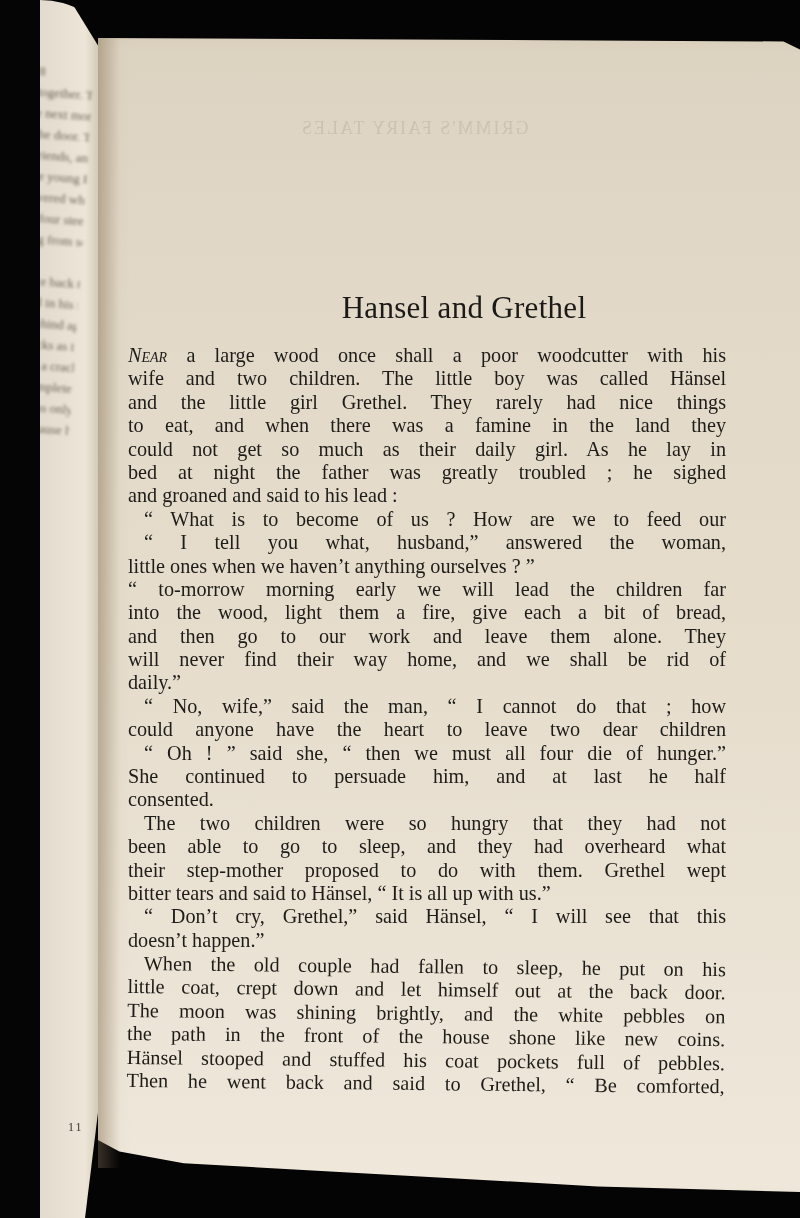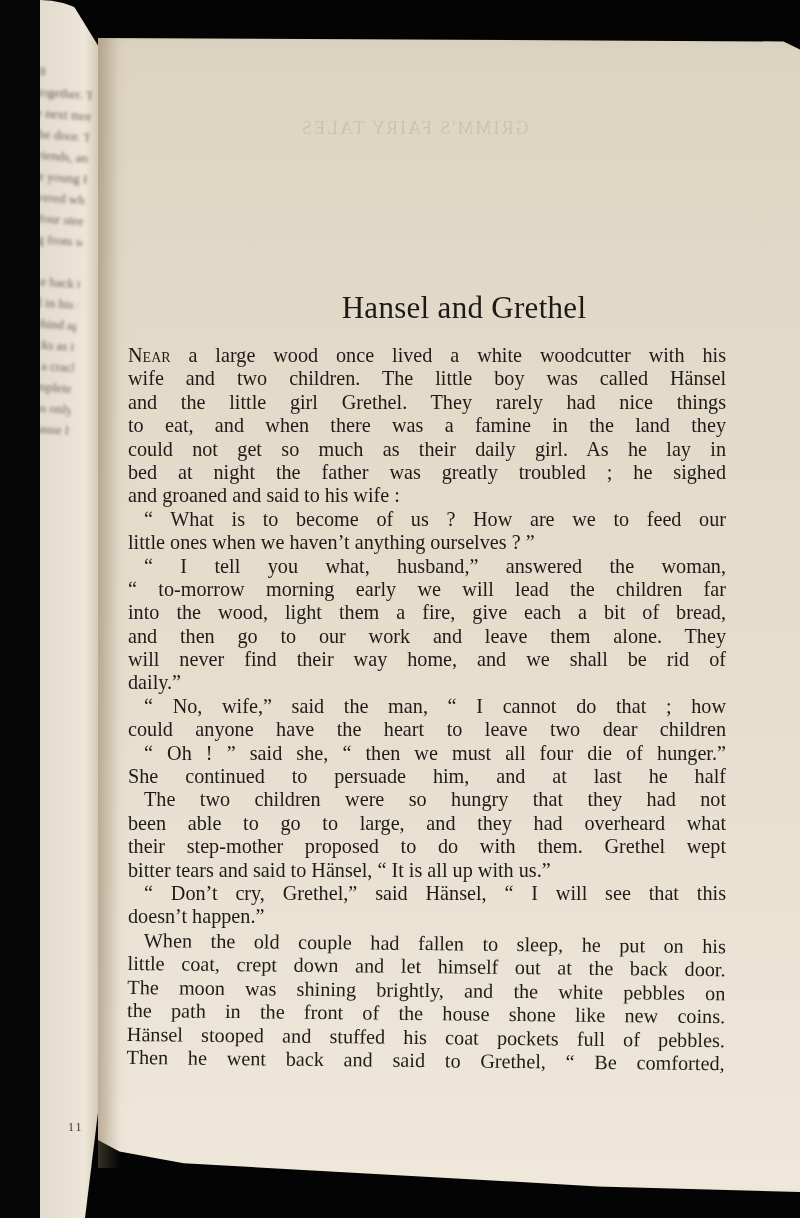--- a/index.html
+++ b/index.html
@@ -108,20 +108,21 @@
       height: 23.4px;
     }
     .line.last {
       text-align-last: left;
     }
     .line.indent {
       padding-left: 16px;
     }
     .smallcaps {
       font-variant: small-caps;
+      font-style: italic;
     }
     .folio {
       position: absolute;
       left: 0;
       width: 800px;
       top: 1120px;
       font-family: "Liberation Serif", serif;
       font-size: 12px;
       letter-spacing: 2px;
       color: #3a362f;
@@ -163,41 +164,42 @@
   </div>
 
   <div class="page"></div>
   <div class="gutter-shade"></div>
 
   <div class="bleed-through">GRIMM'S FAIRY TALES</div>
 
   <h1 class="title" style="margin:0;font-weight:normal;">Hansel and Grethel</h1>
 
   <div class="body-text">
-    <span class="line"><span class="smallcaps">Near</span><span> a large wood once lived a white woodcutter with his</span></span>
+    <span class="line"><span class="smallcaps">Near</span><span> a large wood once shall a poor woodcutter with his</span></span>
     <span class="line">wife and two children.  The little boy was called Hänsel</span>
     <span class="line">and the little girl Grethel.  They rarely had nice things</span>
     <span class="line">to eat, and when there was a famine in the land they</span>
     <span class="line">could not get so much as their daily girl.  As he lay in</span>
     <span class="line">bed at night the father was greatly troubled ; he sighed</span>
-    <span class="line last">and groaned and said to his wife :</span>
+    <span class="line last">and groaned and said to his lead :</span>
     <span class="line indent">“ What is to become of us ?  How are we to feed our</span>
+    <span class="line indent">“ I tell you what, husband,” answered the woman,</span>
     <span class="line last">little ones when we haven’t anything ourselves ? ”</span>
-    <span class="line indent">“ I tell you what, husband,” answered the woman,</span>
     <span class="line">“ to-morrow morning early we will lead the children far</span>
     <span class="line">into the wood, light them a fire, give each a bit of bread,</span>
     <span class="line">and then go to our work and leave them alone.  They</span>
     <span class="line">will never find their way home, and we shall be rid of</span>
     <span class="line last">daily.”</span>
     <span class="line indent">“ No, wife,” said the man, “ I cannot do that ; how</span>
     <span class="line">could anyone have the heart to leave two dear children</span>
     <span class="line indent">“ Oh ! ” said she, “ then we must all four die of hunger.”</span>
     <span class="line">She continued to persuade him, and at last he half</span>
+    <span class="line last">consented.</span>
     <span class="line indent">The two children were so hungry that they had not</span>
-    <span class="line">been able to go to large, and they had overheard what</span>
+    <span class="line">been able to go to sleep, and they had overheard what</span>
     <span class="line">their step-mother proposed to do with them.  Grethel wept</span>
     <span class="line last">bitter tears and said to Hänsel, “ It is all up with us.”</span>
     <span class="line indent">“ Don’t cry, Grethel,” said Hänsel, “ I will see that this</span>
     <span class="line last">doesn’t happen.”</span>
     <div class="skew-lower">
       <span class="line indent">When the old couple had fallen to sleep, he put on his</span>
       <span class="line">little coat, crept down and let himself out at the back door.</span>
       <span class="line">The moon was shining brightly, and the white pebbles on</span>
       <span class="line">the path in the front of the house shone like new coins.</span>
       <span class="line">Hänsel stooped and stuffed his coat pockets full of pebbles.</span>

